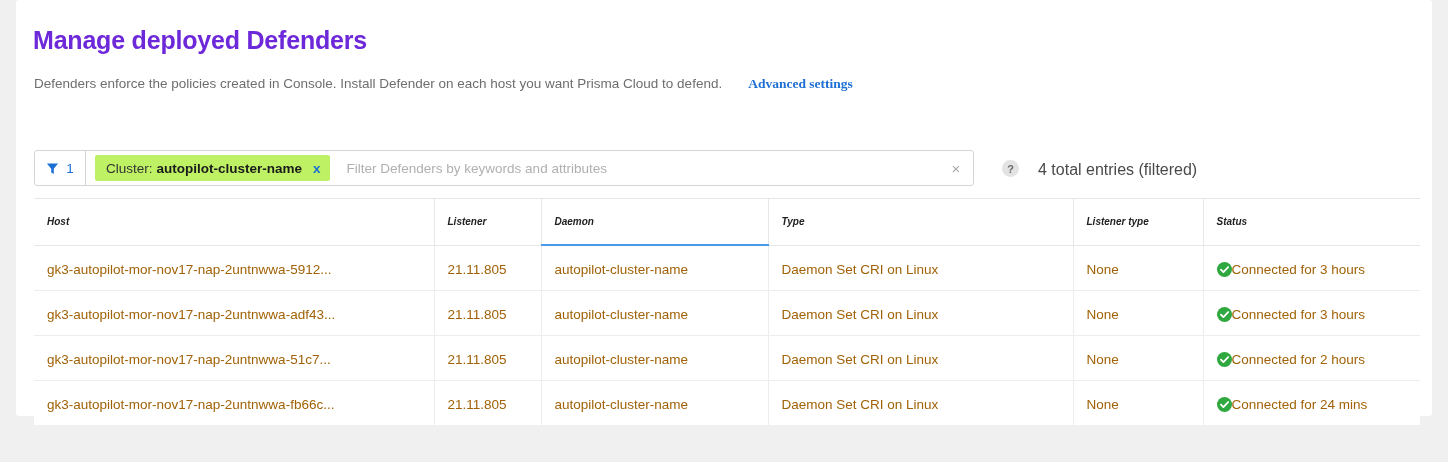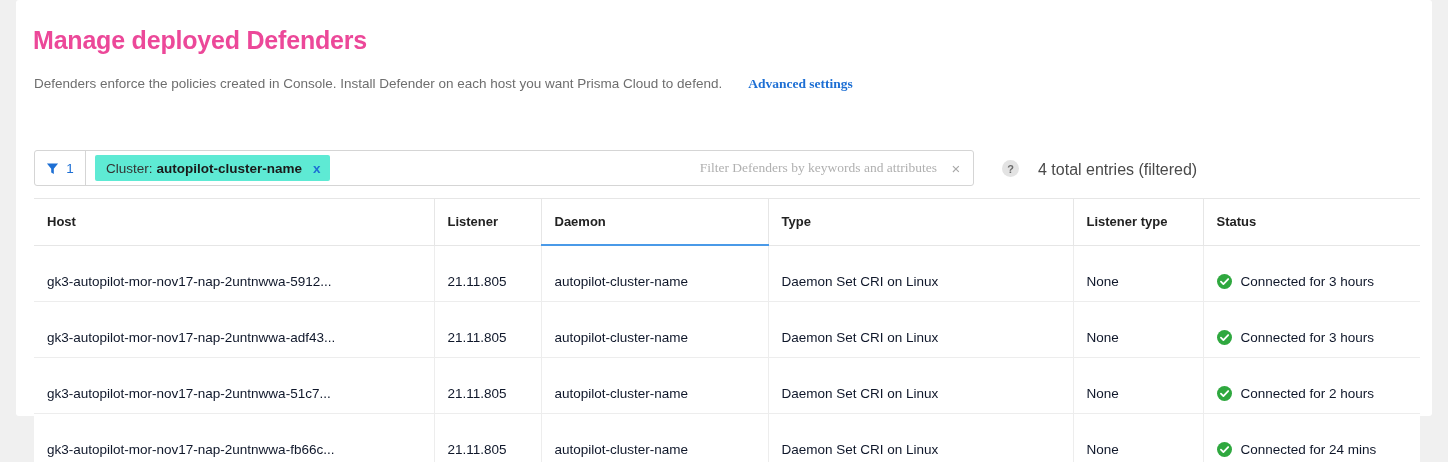--- a/index.html
+++ b/index.html
@@ -24,21 +24,21 @@
     border-radius: 3px;
     box-sizing: border-box;
   }
 
   .page-title {
     position: absolute;
     left: 17px;
     top: 26px;
     font-size: 25px;
     font-weight: bold;
-    color: #ec4899;
+    color: #6d28d9;
     letter-spacing: -0.2px;
     white-space: nowrap;
   }
 
   .subtitle-row {
     position: absolute;
     left: 18px;
     top: 76px;
     display: flex;
     align-items: baseline;
@@ -87,21 +87,21 @@
     display: block;
   }
   .filter-count-num {
     font-size: 13.5px;
     color: #1d6fd4;
     font-weight: normal;
   }
   .filter-chip {
     display: flex;
     align-items: center;
-    background: #5eead4;
+    background: #bef264;
     margin: 4px 11px 4px 9px;
     padding: 0 9px 0 11px;
     border-radius: 2px;
     white-space: nowrap;
   }
   .chip-key {
     font-size: 13.5px;
     color: #333333;
   }
   .chip-val {
@@ -115,25 +115,24 @@
     font-weight: bold;
     color: #1d6fd4;
     margin-left: 11px;
     cursor: pointer;
   }
   .filter-input {
     flex: 1;
     border: none;
     outline: none;
     background: transparent;
-    font-family: Liberation Serif, serif;
+    font-family: Liberation Sans, sans-serif;
     font-size: 13.5px;
     color: #333333;
     padding-left: 6px;
-    text-align: right;
   }
   .filter-input::placeholder {
     color: #b0b0b0;
   }
   .filter-clear {
     width: 34px;
     display: flex;
     align-items: center;
     justify-content: center;
     color: #a8a8a8;
@@ -174,41 +173,42 @@
     width: 1386px;
     border-top: 1px solid #e6e6e6;
   }
   table.defenders {
     border-collapse: collapse;
     table-layout: fixed;
     width: 1386px;
   }
   table.defenders th {
     text-align: left;
-    font-size: 13px;
+    font-size: 10px;
     font-weight: bold;
     color: #222222;
     padding: 13px 0 13px 13px;
     background: #ffffff;
     border-bottom: 1px solid #e6e6e6;
     border-right: 1px solid #e6e6e6;
     vertical-align: middle;
     white-space: nowrap;
     box-sizing: border-box;
     height: 46px;
     cursor: pointer;
+    font-style: italic;
   }
   table.defenders th:last-child { border-right: none; }
   table.defenders th.sorted {
     border-bottom: 2px solid #4a9ae8;
   }
   table.defenders td {
     font-size: 13.5px;
-    color: #0f172a;
-    padding: 28px 0 12px 13px;
+    color: #a16207;
+    padding: 16px 0 12px 13px;
     border-bottom: 1px solid #ededed;
     border-right: 1px solid #ededed;
     vertical-align: middle;
     white-space: nowrap;
     overflow: hidden;
     text-overflow: ellipsis;
     box-sizing: border-box;
     height: 45px;
     background: #ffffff;
   }
@@ -218,21 +218,20 @@
   .col-host     { width: 400px; }
   .col-version  { width: 107px; }
   .col-cluster  { width: 227px; }
   .col-type     { width: 305px; }
   .col-listener { width: 130px; }
   .col-status   { width: 217px; }
 
   .status-cell {
     display: flex;
     align-items: center;
-    gap: 9px;
   }
   .check-icon {
     width: 15px;
     height: 15px;
     flex: 0 0 15px;
     display: block;
   }
 </style>
 </head>
 <body>

